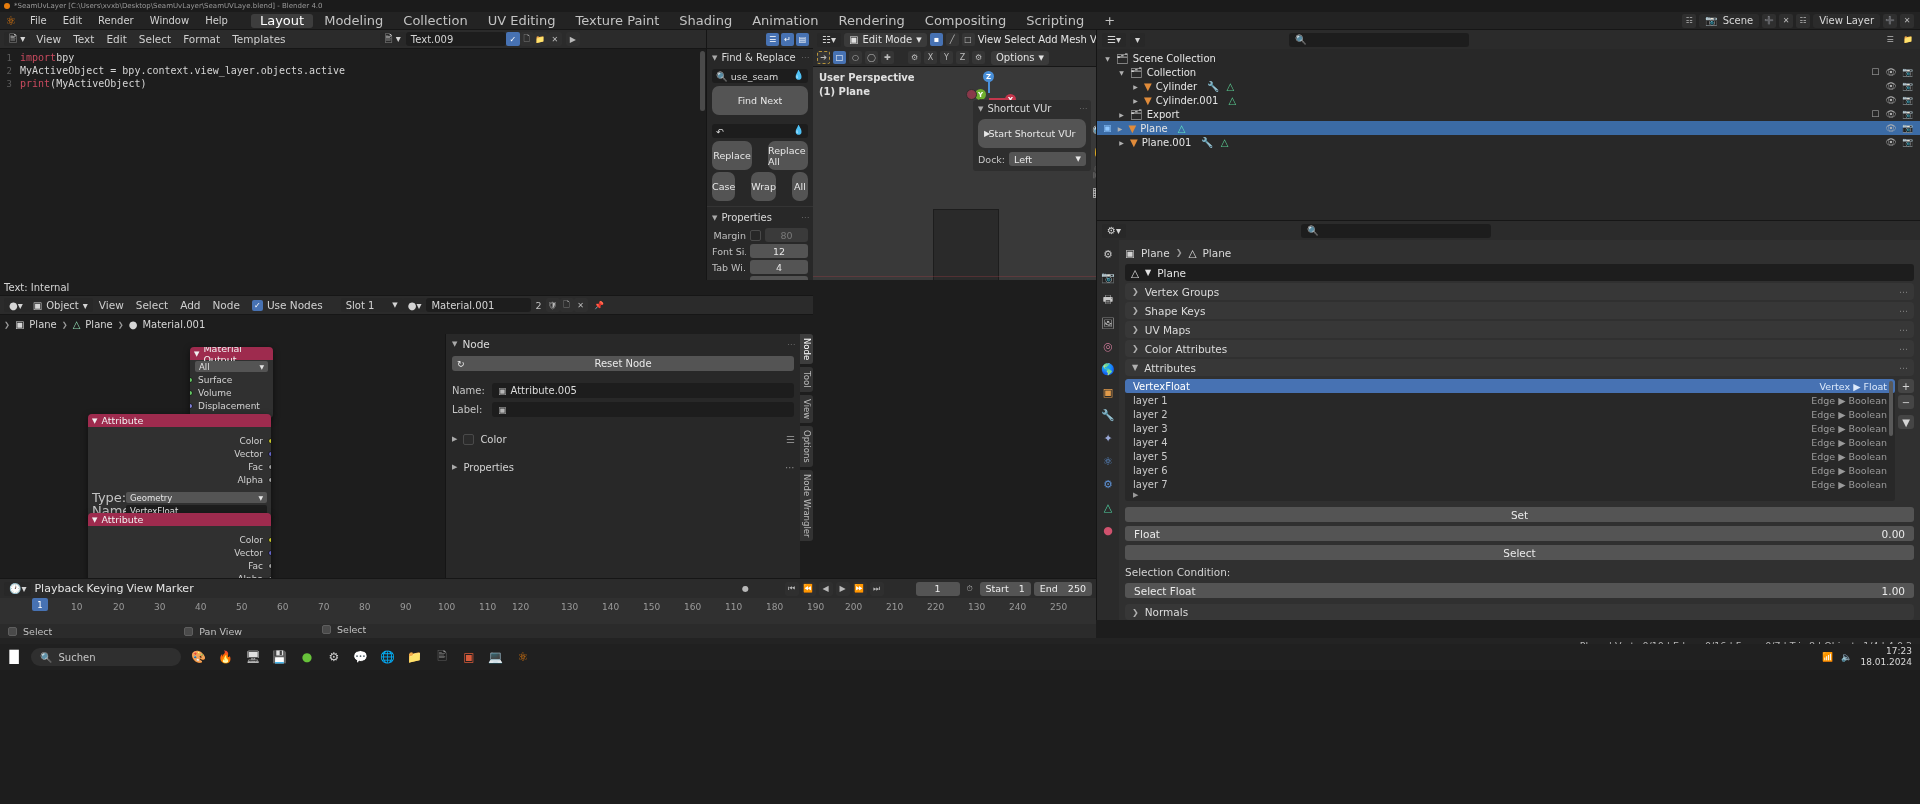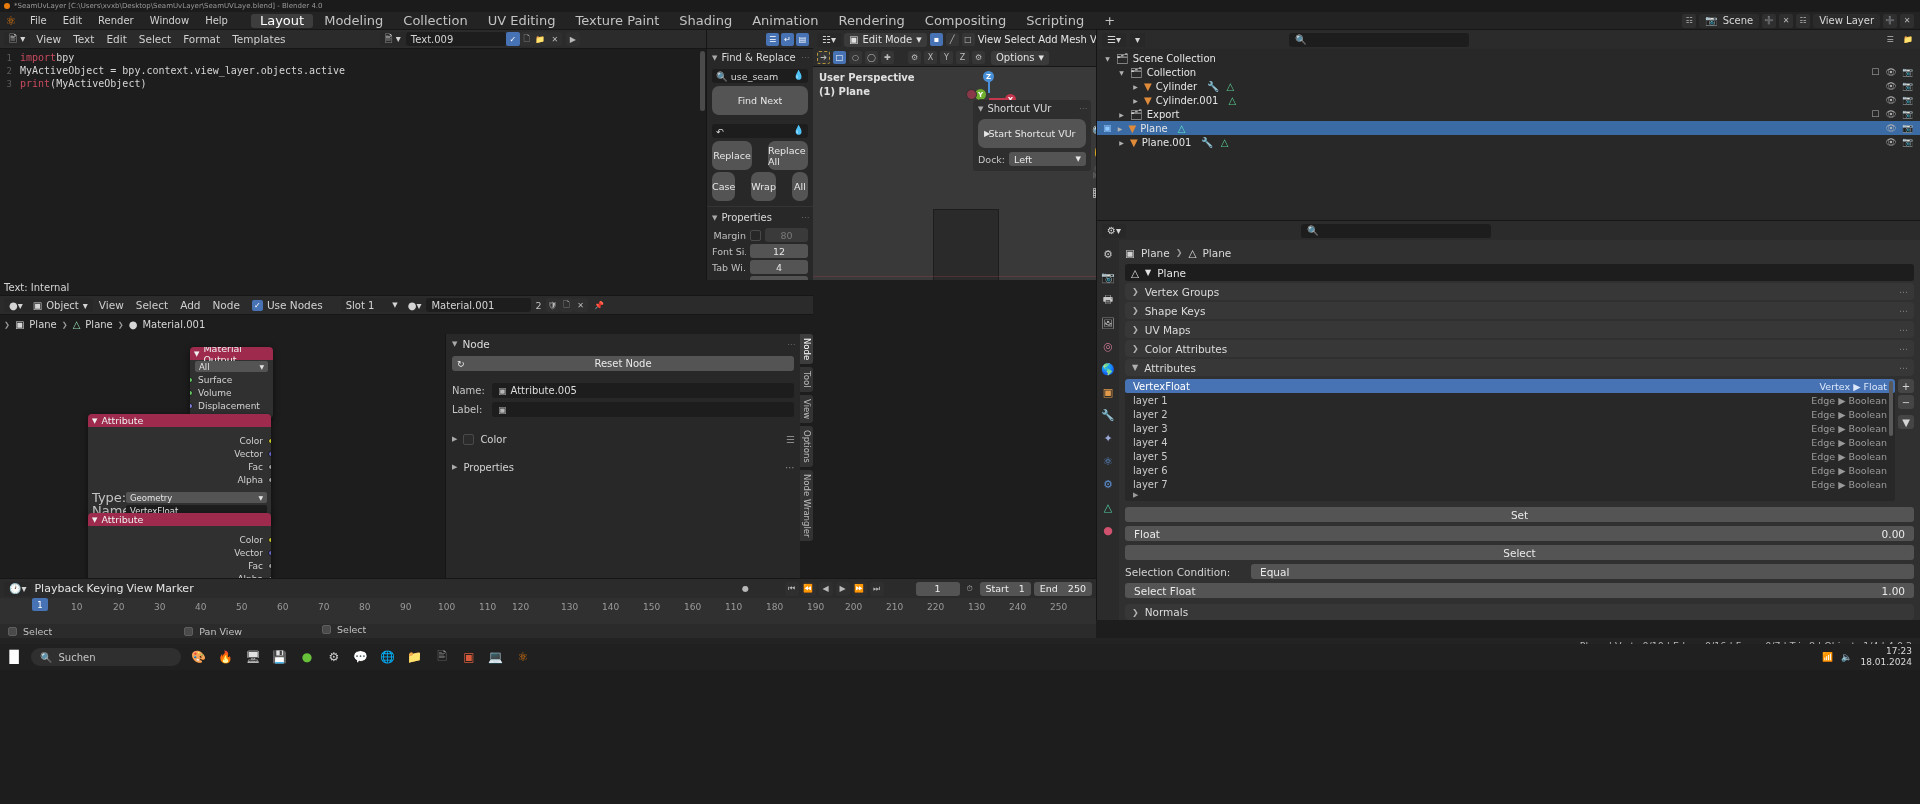--- a/index.html
+++ b/index.html
@@ -910,21 +910,20 @@
         </div>
 
         <div class="wide-btn" style="margin-top:6px">Set</div>
         <div class="field-row">
           <span>Float</span>
           <span>0.00</span>
         </div>
         <div class="wide-btn">Select</div>
         <div class="cond-row">
           <span class="cond-lbl">Selection Condition:</span>
-          <span class="cond-val">Equal</span>
         </div>
         <div class="field-row">
           <span>Select Float</span>
           <span>1.00</span>
         </div>
         <div class="pr-closed" style="margin-top:6px">
           <span style="font-size:8px;color:#b0b0b0">❯</span>
           <span>Normals</span>
         </div>
       </div>

